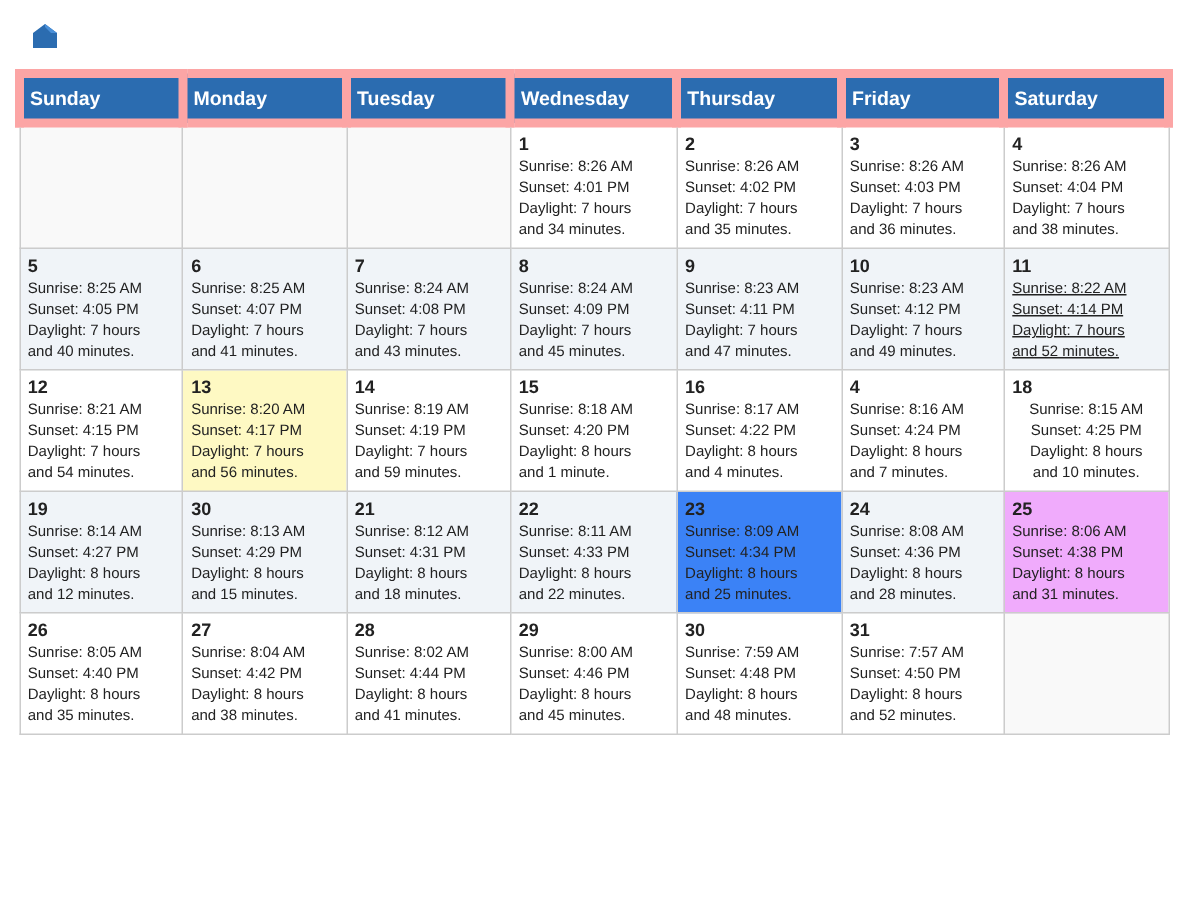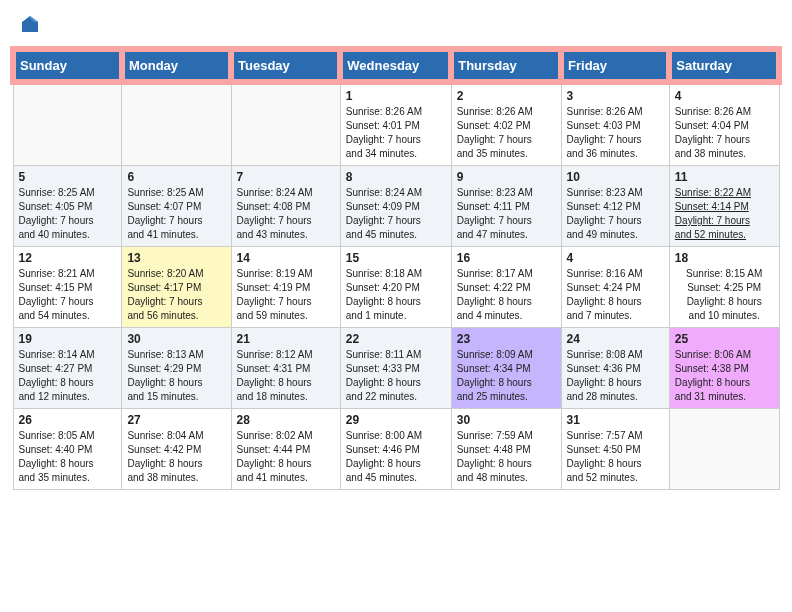--- a/index.html
+++ b/index.html
@@ -290,21 +290,21 @@
 Daylight: 8 hours
 and 18 minutes.</div>
         </td>
         <td style="background: rgb(240, 244, 248);">
           <span class="day-num">22</span>
           <div class="day-content" style="white-space: pre-line;">Sunrise: 8:11 AM
 Sunset: 4:33 PM
 Daylight: 8 hours
 and 22 minutes.</div>
         </td>
-        <td style="background: #c4b5fd;">
+        <td style="background: #3b82f6;">
           <span class="day-num">23</span>
           <div class="day-content" style="white-space: pre-line;">Sunrise: 8:09 AM
 Sunset: 4:34 PM
 Daylight: 8 hours
 and 25 minutes.</div>
         </td>
         <td style="background: rgb(240, 244, 248);">
           <span class="day-num">24</span>
           <div class="day-content" style="white-space: pre-line;">Sunrise: 8:08 AM
 Sunset: 4:36 PM

